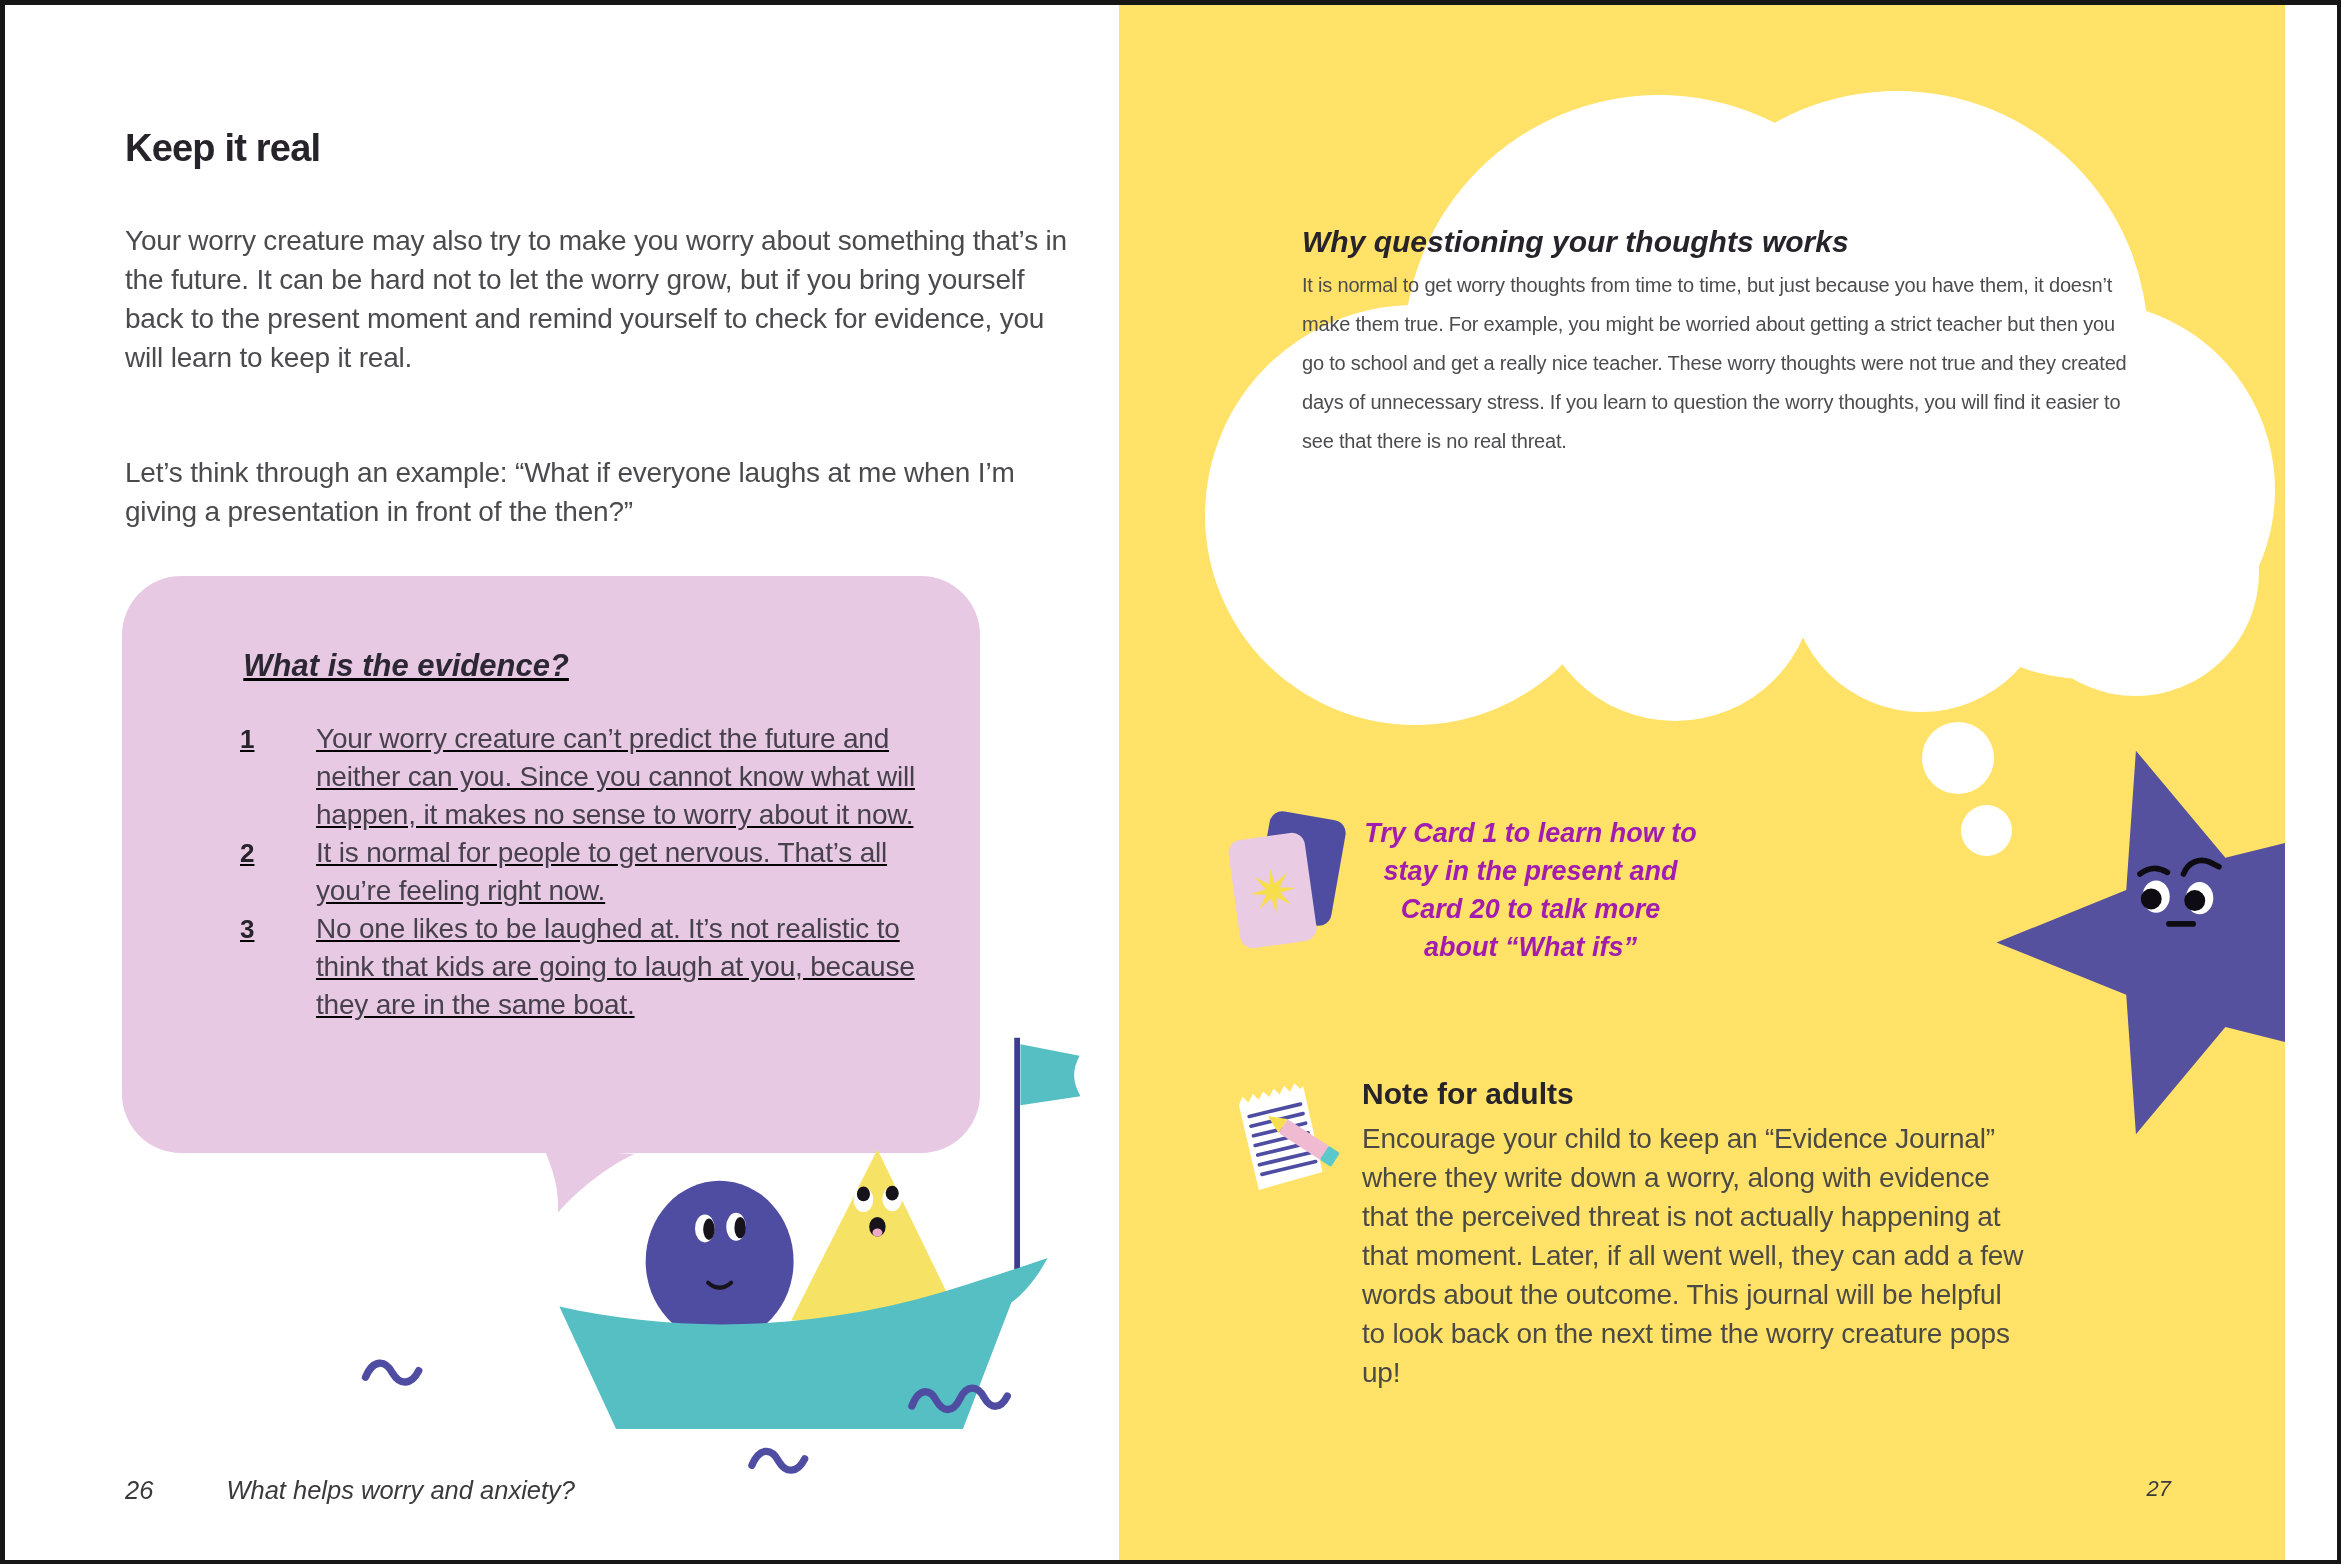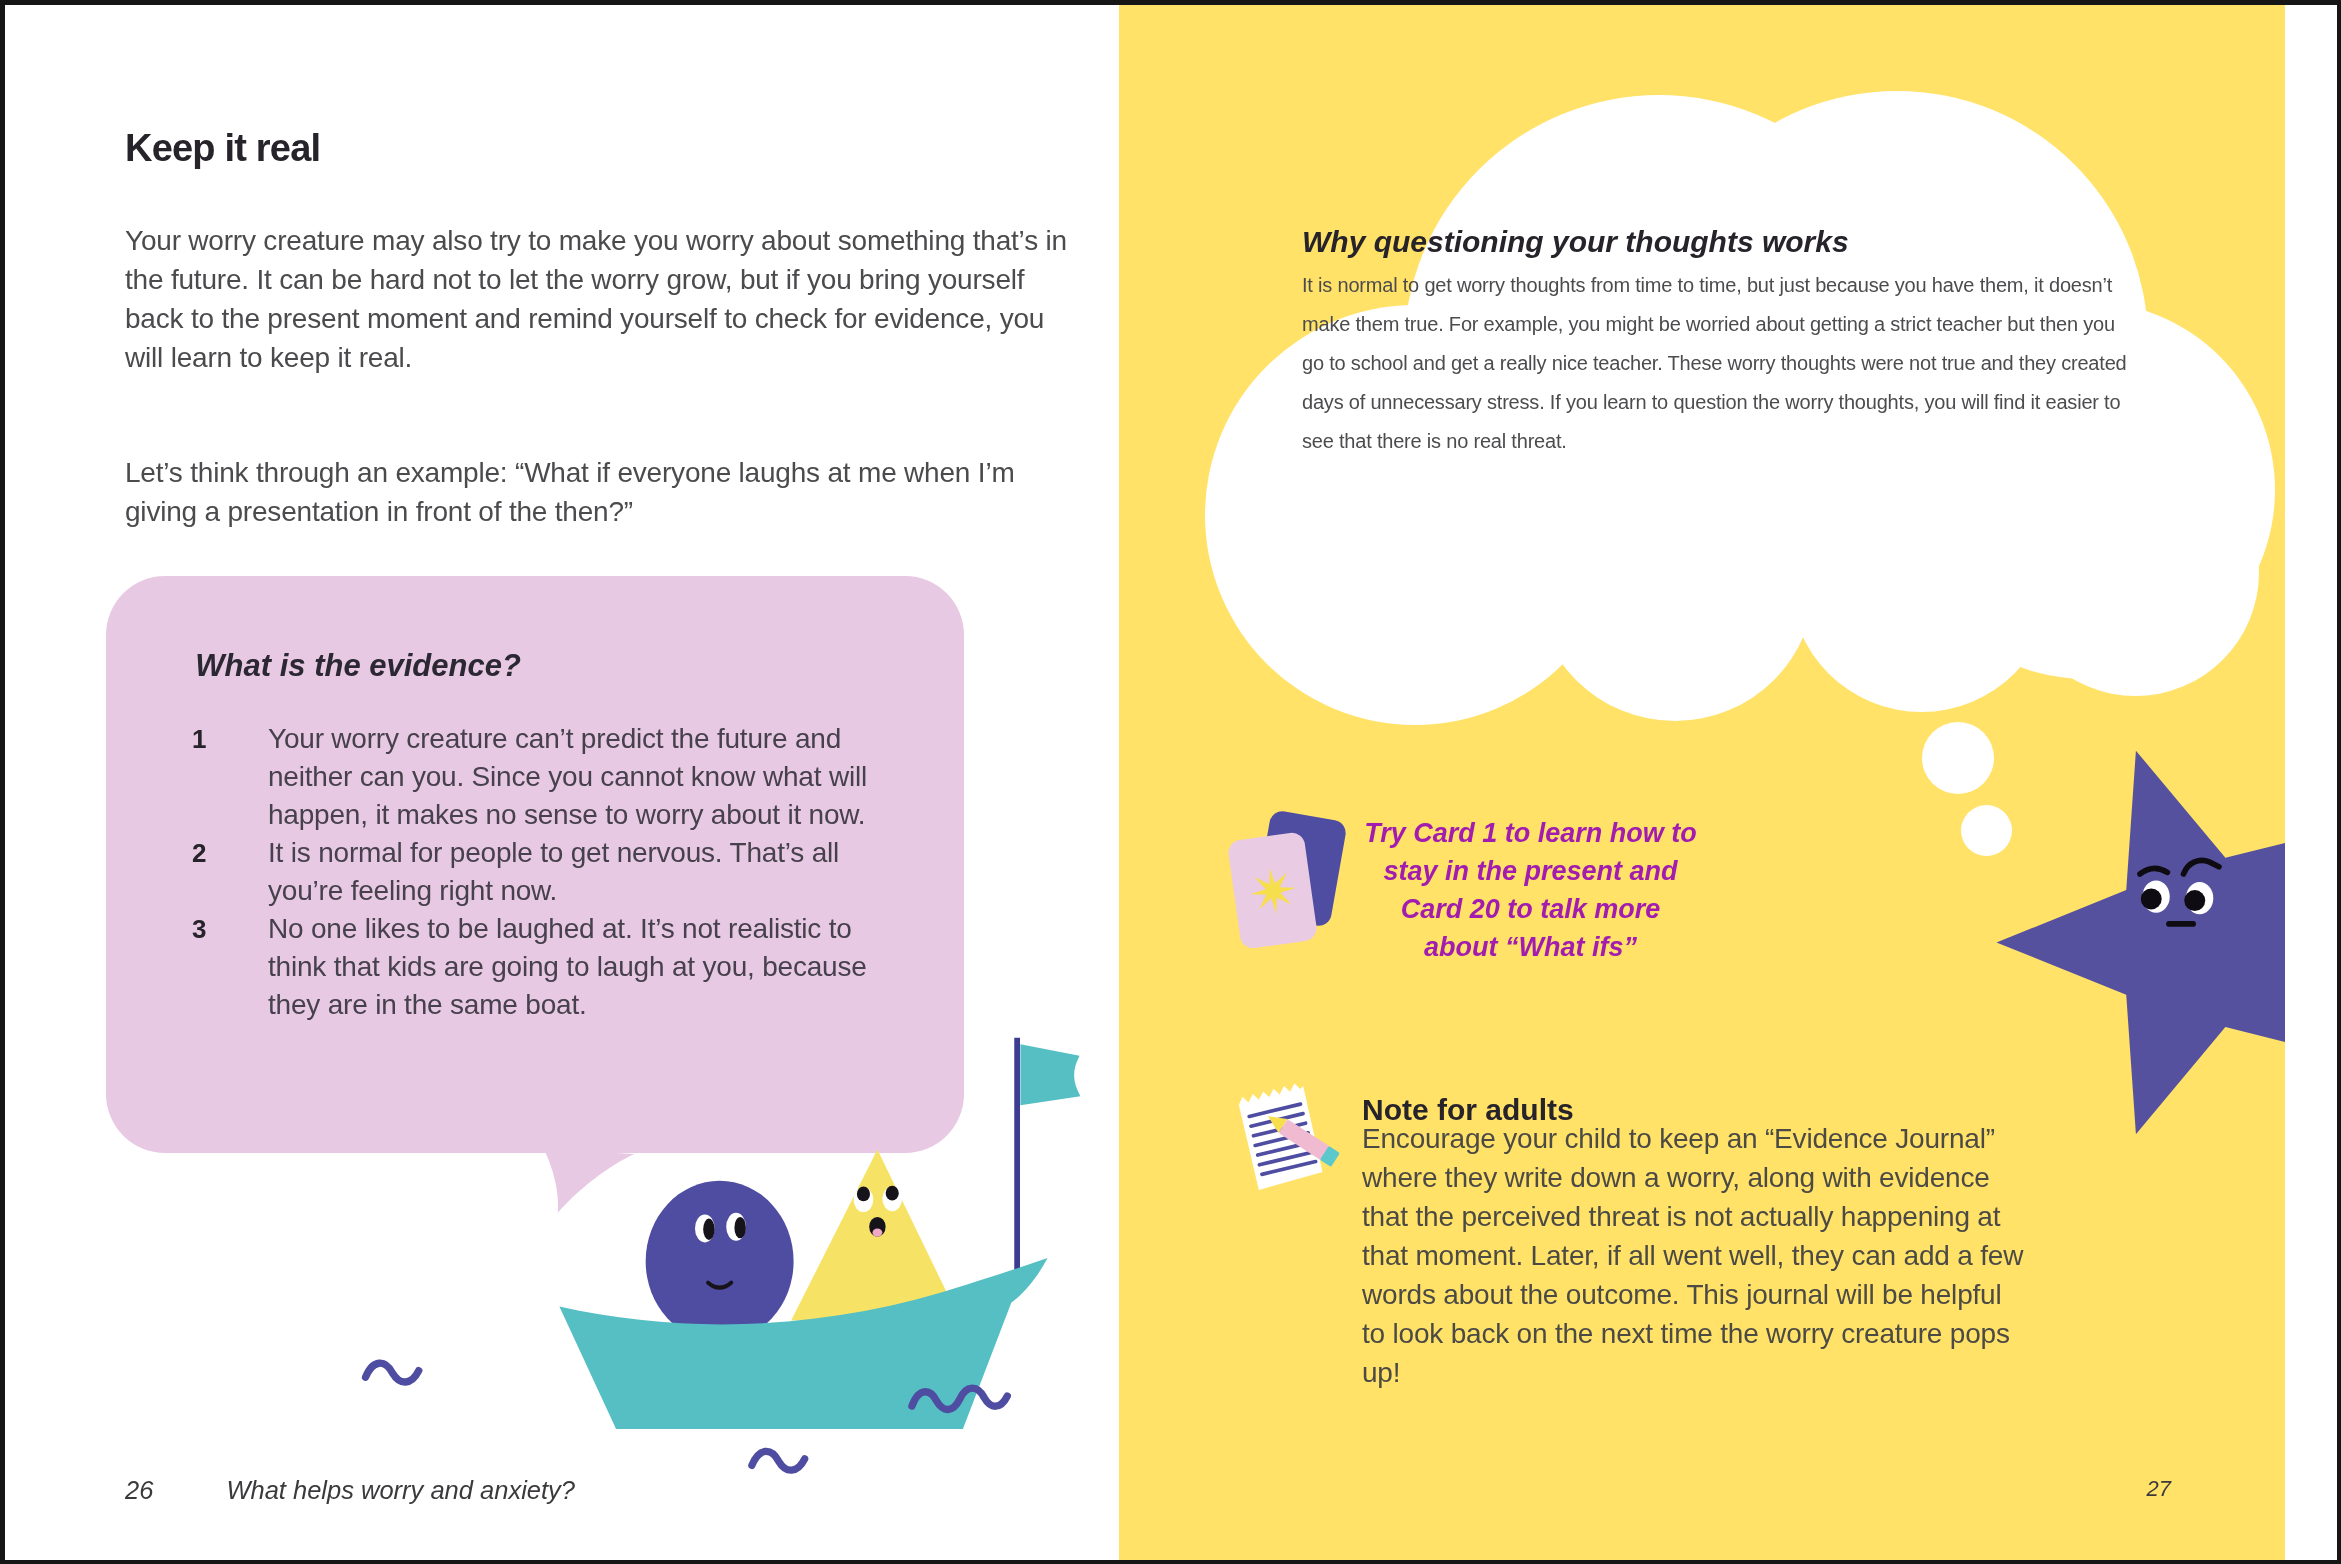--- a/index.html
+++ b/index.html
@@ -11,23 +11,23 @@
   .page-right{left:1114px;width:1166px;background:#FFE267;}
 
   
   .h1{position:absolute;left:120px;top:122px;font-size:38px;font-weight:700;
       letter-spacing:-0.8px;color:#27232A;}
   .body-text{font-size:28px;line-height:39px;font-weight:300;color:#4B4A4D;
              letter-spacing:-0.2px;}
   .para1{position:absolute;left:120px;top:216px;width:946px;}
   .para2{position:absolute;left:120px;top:448px;width:946px;}
 
-  .evidence-box{position:absolute;left:101px;top:571px;width:858px;height:577px;
+  .evidence-box{position:absolute;left:117px;top:571px;width:858px;height:577px;
                 background:#E8C9E3;border-radius:59px;box-sizing:border-box;
-                padding:72px 49px 0 86px;}
+                padding:72px 49px 0 118px;text-decoration:underline;}
   .evidence-heading{font-size:31px;font-weight:700;font-style:italic;color:#2B2733;
                     margin:0 0 36px 3.3px;}
   .ev-item{display:flex;margin:0;}
   .ev-num{width:76px;flex:0 0 76px;font-size:26px;font-weight:700;color:#27232A;
           line-height:38px;}
   .ev-text{flex:1;max-width:633px;font-size:28px;line-height:38px;font-weight:300;
            color:#46414C;letter-spacing:-0.2px;}
   .bubble-tail{position:absolute;left:536px;top:1144px;}
 
   .footer-left{position:absolute;left:120px;top:1471px;display:flex;gap:73px;
@@ -49,21 +49,21 @@
   .card{position:absolute;border-radius:13px;}
   .card-blue{left:28px;top:0;width:77px;height:107px;background:#4F4DA1;
              transform:rotate(10deg);}
   .card-pink{left:0;top:21.4px;width:77px;height:109px;background:#E9CBE4;
              transform:rotate(-8deg);display:flex;align-items:center;justify-content:center;}
   .card-tip{position:absolute;left:243px;top:809px;width:337px;font-size:27px;
             line-height:38px;font-weight:700;font-style:italic;color:#a21caf;z-index:6;text-align:center;}
 
   .journal-icon{position:absolute;left:97px;top:1065px;z-index:6;}
   .note-heading{position:absolute;left:243px;top:1072px;font-size:30px;font-weight:700;
-                color:#27232A;z-index:6;margin-top:16px;}
+                color:#27232A;z-index:6;}
   .note-body{position:absolute;left:243px;top:1114px;width:662px;font-size:28px;
              line-height:39px;font-weight:300;color:#4C4A45;letter-spacing:-0.2px;z-index:6;}
   .footer-right{position:absolute;right:114px;top:1471px;font-size:22px;
                 font-style:italic;color:#3B393C;}
 </style>
 </head>
 <body>
 
 <div class="spread">
 

